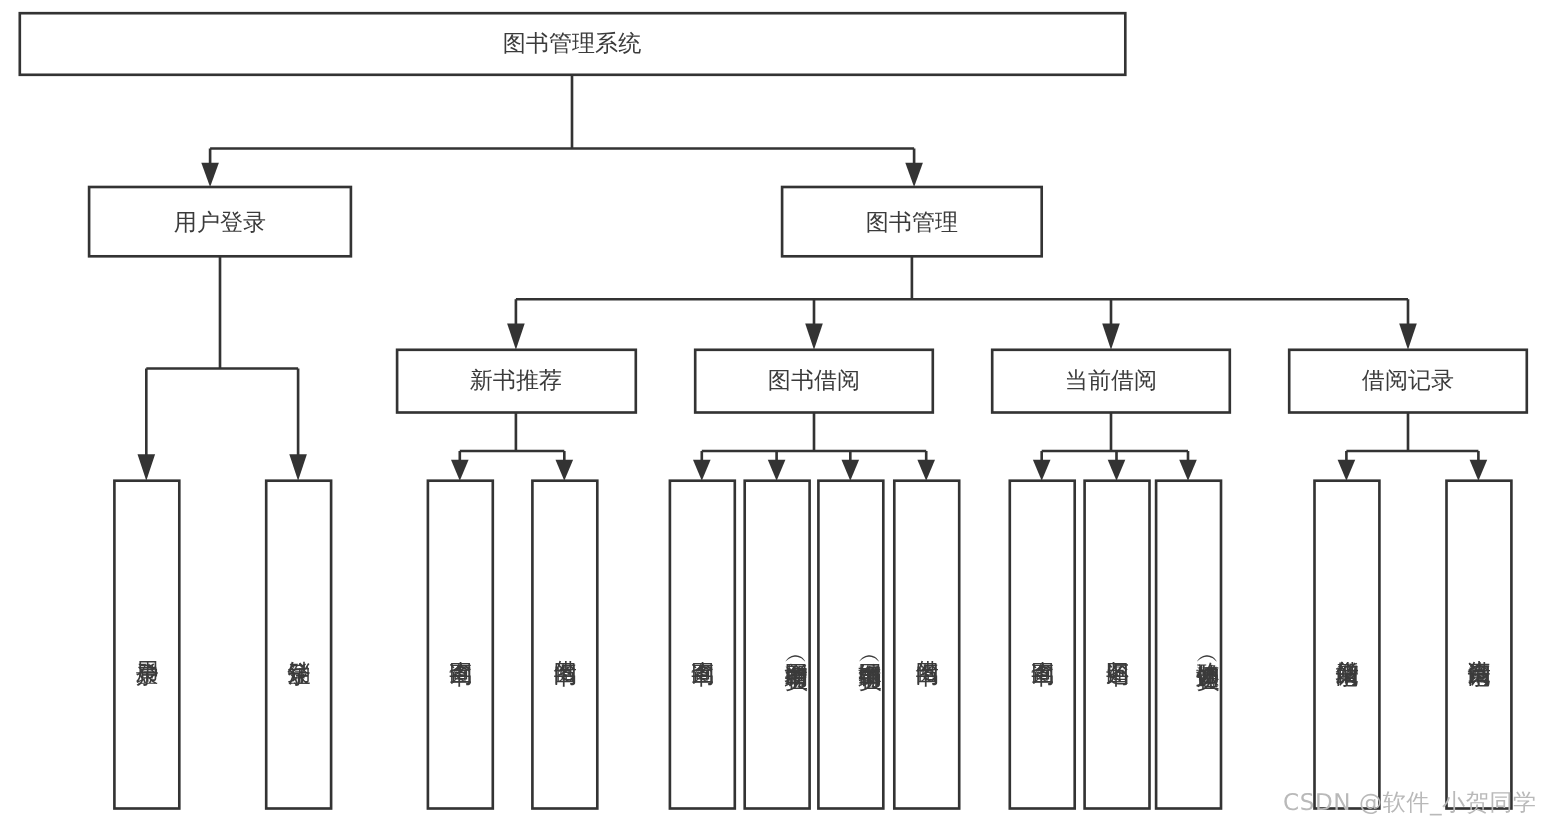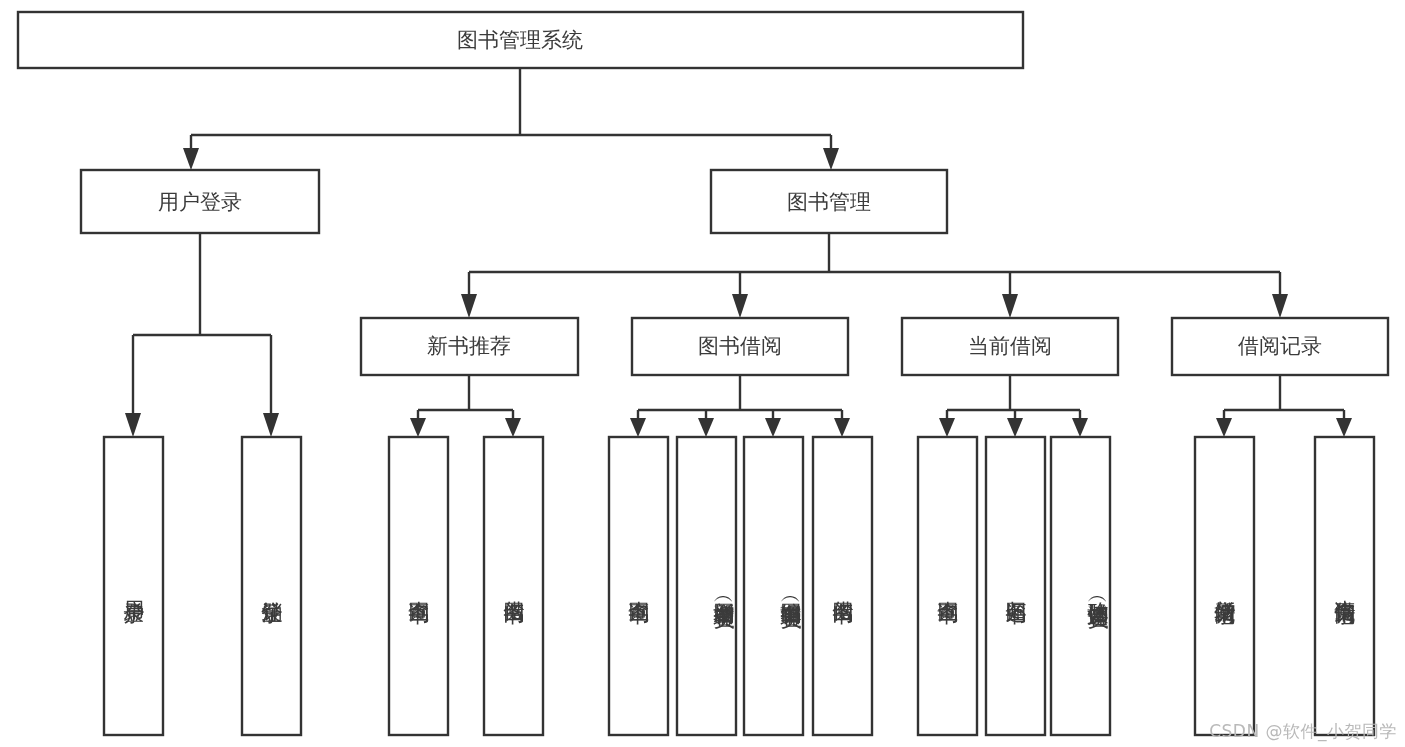--- a/index.html
+++ b/index.html
@@ -61,21 +61,21 @@
     color: #3b3b3b;
     letter-spacing: 1px;
     white-space: nowrap;
     pointer-events: none;
   }
   .watermark {
     position: absolute;
     right: 8px;
     bottom: 4px;
     font-family: "DejaVu Sans", "Liberation Sans", sans-serif;
-    font-size: 17px;
+    font-size: 21px;
     color: #b9b9b9;
     white-space: nowrap;
     letter-spacing: 0.5px;
   }
 </style>
 </head>
 <body>
 
 <div id="diagram-root">
 

